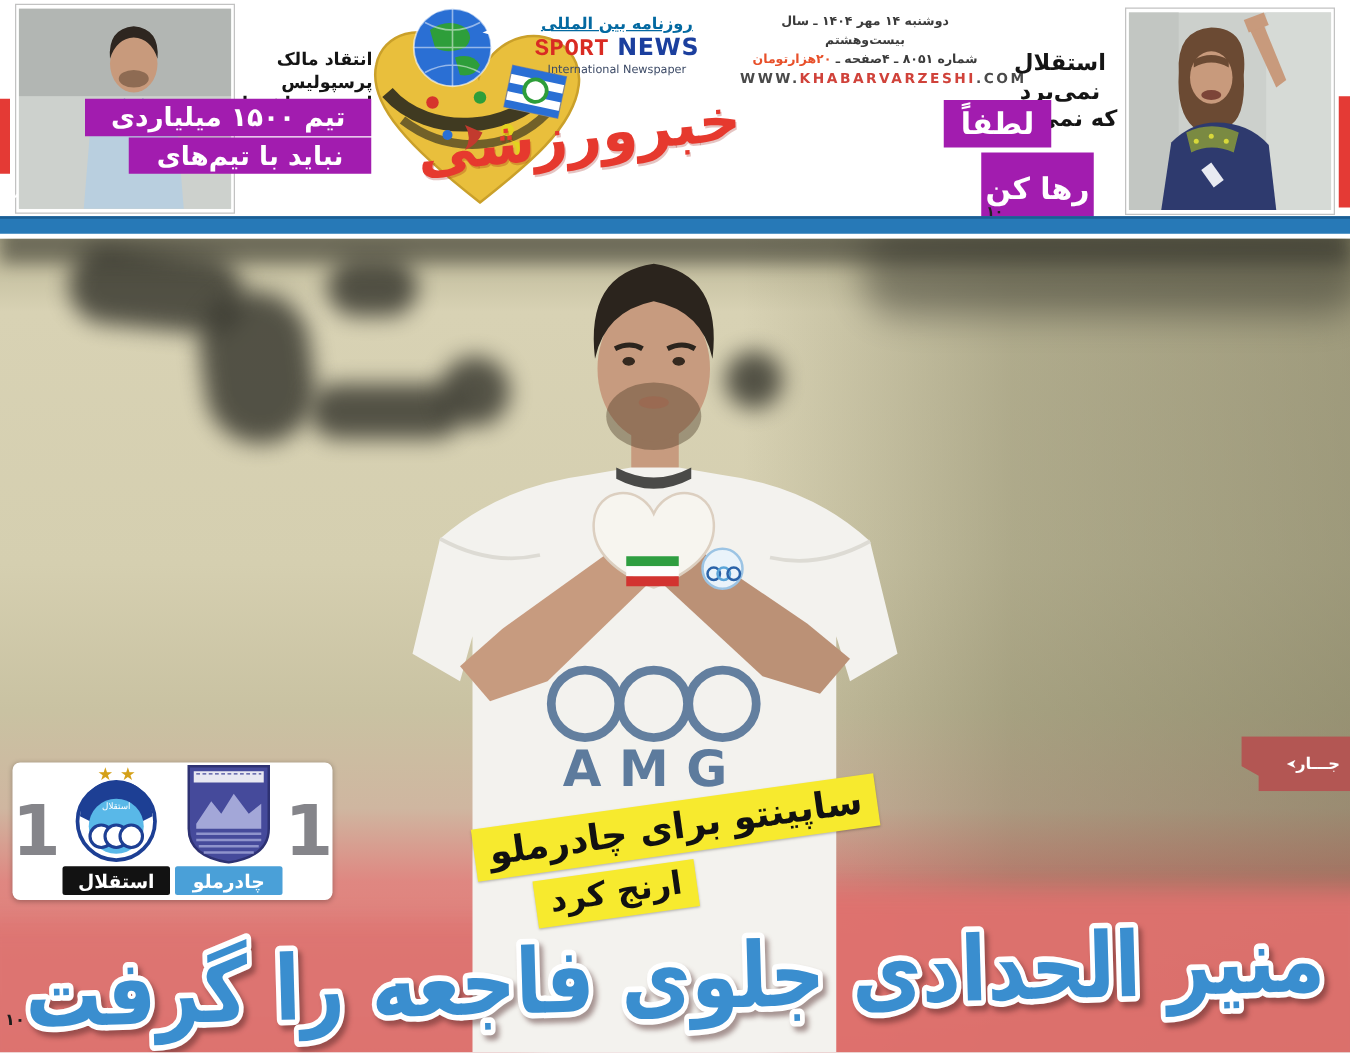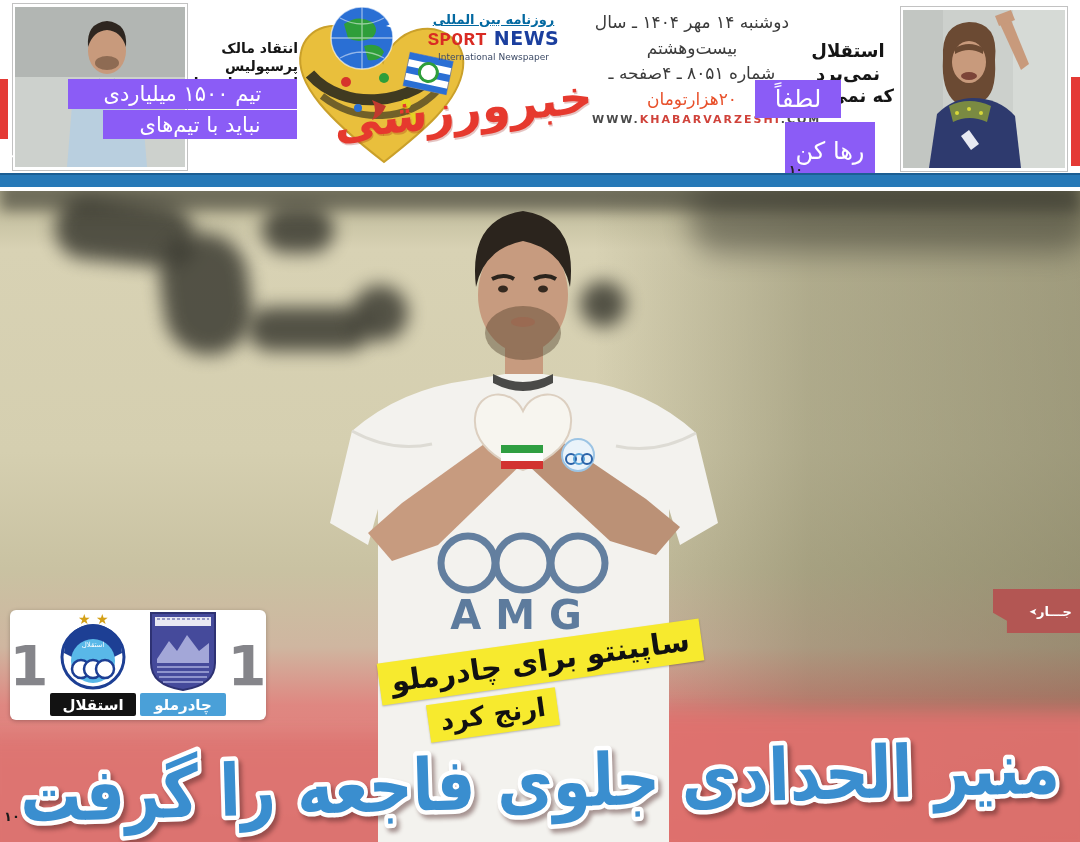--- a/index.html
+++ b/index.html
@@ -9,21 +9,21 @@
 
   
   .masthead{position:absolute;left:0;top:0;width:1080px;height:173px;background:#fff;}
   .photo-frame{position:absolute;background:#fff;border:1px solid #c2c2c2;padding:2px;box-sizing:border-box;}
   .photo-frame svg{display:block;width:100%;height:100%;}
 
   .kicker{position:absolute;direction:rtl;text-align:right;color:#151515;font-weight:bold;line-height:1.25;}
   .left-kicker{left:150px;top:40px;width:148px;font-size:14px;}
   .right-kicker{left:796px;top:40px;width:104px;font-size:18px;text-align:center;}
 
-  .red-bar{position:absolute;background:#8b5cf6;color:#fff;font-weight:normal;direction:rtl;
+  .red-bar{position:absolute;background:#a21caf;color:#fff;font-weight:bold;direction:rtl;
            display:flex;align-items:center;justify-content:center;white-space:nowrap;}
   .lb1{left:68px;top:79px;width:229px;height:30px;font-size:21px;}
   .lb2{left:103px;top:110px;width:194px;height:29px;font-size:21px;}
   .lb3{left:0;top:140px;width:297px;height:31px;font-size:20px;}
   .left-edge-red{left:0;top:79px;width:8px;height:60px;background:#e43a35;}
   .rb1{left:755px;top:80px;width:86px;height:38px;font-size:24px;}
   .rb2{left:785px;top:122px;width:90px;height:57px;font-size:24px;}
   .right-edge-red{left:1071px;top:77px;width:9px;height:89px;background:#e43a35;}
 
   .page-ref{position:absolute;color:#222;font-size:11px;font-weight:bold;}
@@ -31,21 +31,21 @@
   .sportnews{position:absolute;left:416px;top:13px;width:155px;text-align:center;line-height:1.15;}
   .sportnews .fa{color:#0369a1;font-size:13px;font-weight:bold;direction:rtl;text-decoration:underline;}
   .sportnews .en b.r{color:#d92b23;font-family:Liberation Mono, monospace;} .sportnews .en b.b{color:#1b3f9e;}
   .sportnews .en{font-size:19px;letter-spacing:.5px;}
   .sportnews .sub{font-size:9px;color:#3c4a66;}
   .brand-fa{position:absolute;left:398px;top:78px;width:195px;text-align:center;direction:rtl;
             color:#e6392e;font-size:47px;font-weight:bold;transform:rotate(-6deg) skewX(-4deg);
             text-shadow:1px 2px 0 rgba(150,20,10,.25);white-space:nowrap;}
 
   .issue{position:absolute;left:592px;top:10px;width:200px;text-align:center;line-height:1.5;}
-  .issue .l1,.issue .l2{direction:rtl;font-size:17px;color:#3b3b3b;font-weight:normal;}
+  .issue .l1,.issue .l2{direction:rtl;font-size:10px;color:#3b3b3b;font-weight:bold;}
   .issue .l2 .red{color:#e8502a;}
   .issue .url{font-size:11px;font-weight:bold;letter-spacing:2px;color:#4a4a4a;}
   .issue .url .dom{color:#d0423a;}
 
   .divider{position:absolute;left:0;top:173px;width:1080px;height:12px;background:#2779b7;border-top:2px solid #1b5e93;}
 
   
   .photo{position:absolute;left:0;top:191px;width:1080px;height:651px;overflow:hidden;
     background:
       linear-gradient(90deg, rgba(0,0,0,0) 55%, rgba(100,98,66,.35) 75%, rgba(90,88,58,.45) 100%),

